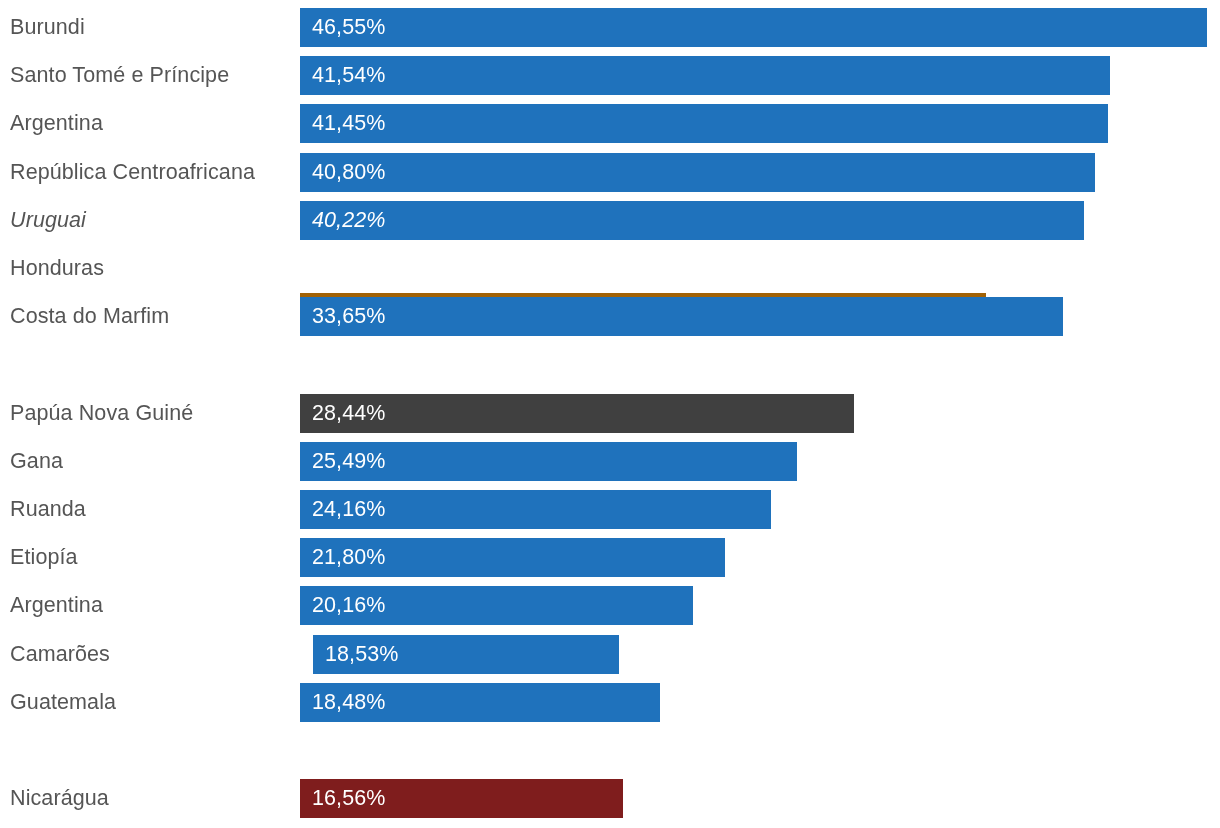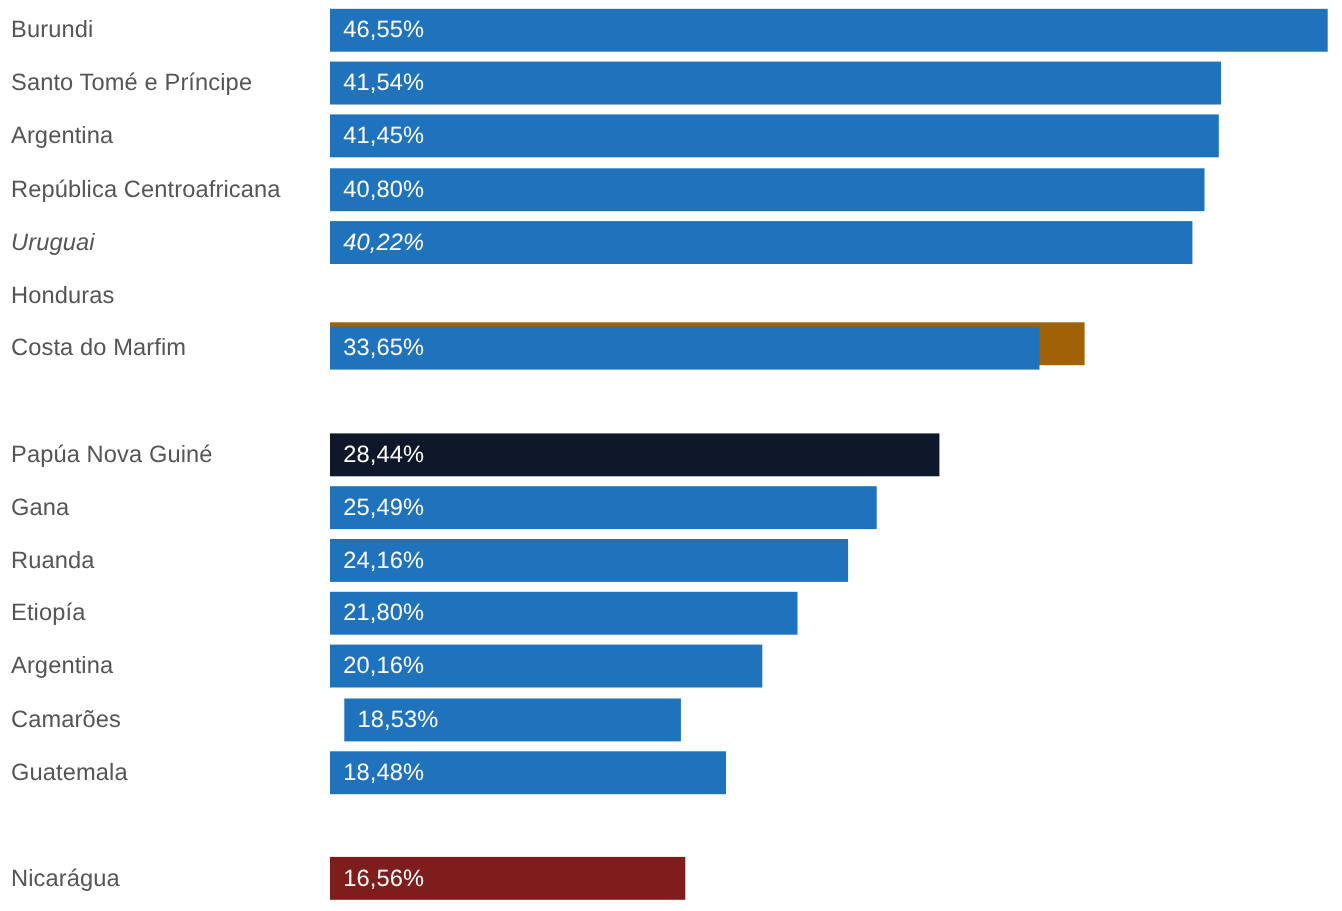--- a/index.html
+++ b/index.html
@@ -113,29 +113,29 @@
       <div class="cat-label">Honduras</div>
       <div class="bar-track">
         <div class="bar" style="width: 686px; background: #a16207; margin-top: 44px;">
           <span class="bar-value">38,94%</span>
         </div>
       </div>
     </div>
     <div class="row" style="top: 297.2px;">
       <div class="cat-label">Costa do Marfim</div>
       <div class="bar-track">
-        <div class="bar" style="width: 645px; background: rgb(31, 114, 188);">
+        <div class="bar" style="width: 763px; background: rgb(31, 114, 188);">
           <span class="bar-value">33,65%</span>
         </div>
       </div>
     </div>
     <div class="row" style="top: 393.6px;">
       <div class="cat-label">Papúa Nova Guiné</div>
       <div class="bar-track">
-        <div class="bar" style="width: 554.296px; background: #0f172a;">
+        <div class="bar" style="width: 554.296px; background: #404040;">
           <span class="bar-value">28,44%</span>
         </div>
       </div>
     </div>
     <div class="row" style="top: 441.8px;">
       <div class="cat-label">Gana</div>
       <div class="bar-track">
         <div class="bar" style="width: 496.8px; background: rgb(31, 114, 188);">
           <span class="bar-value">25,49%</span>
         </div>

